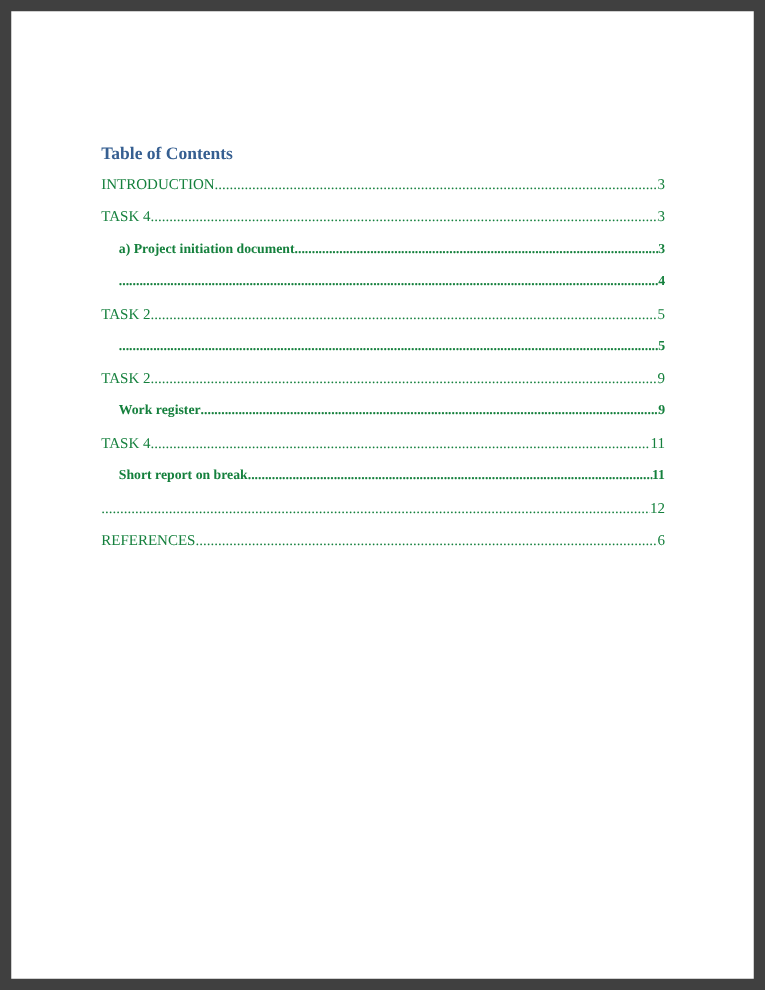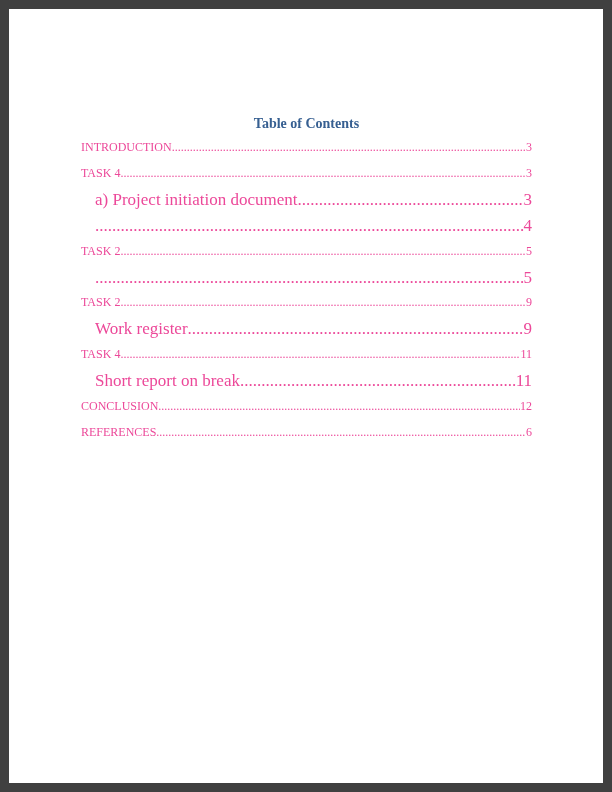--- a/index.html
+++ b/index.html
@@ -20,38 +20,39 @@
     border: 9px solid #404040;
     overflow: hidden;
   }
   .content {
     padding: 107px 71px 0 72px;
   }
   .doc-title {
     font-family: "Liberation Serif", serif;
     font-size: 14px;
     font-weight: bold;
-    text-align: center;
+    text-align: left;
     line-height: 16px;
     margin: 0 0 3px 0;
   }
   .toc-list {
     width: 100%;
   }
   .toc-entry {
     display: flex;
     align-items: baseline;
     line-height: 25.9px;
     font-size: 12px;
-    color: #ec4899;
+    color: #15803d;
     cursor: pointer;
   }
   .toc-entry.indent {
     padding-left: 14px;
-    font-size: 17px;
+    font-size: 11px;
+    font-weight: bold;
   }
   .toc-label {
     white-space: nowrap;
     flex: 0 0 auto;
   }
   .toc-dots {
     flex: 1 1 auto;
     overflow: hidden;
     white-space: nowrap;
     min-width: 0;
@@ -123,21 +124,20 @@
     <span class="toc-page">11</span>
   </div>
 
   <div class="toc-entry indent">
     <span class="toc-label">Short report on break</span>
     <span class="toc-dots"></span>
     <span class="toc-page">11</span>
   </div>
 
   <div class="toc-entry">
-    <span class="toc-label">CONCLUSION</span>
     <span class="toc-dots"></span>
     <span class="toc-page">12</span>
   </div>
 
   <div class="toc-entry">
     <span class="toc-label">REFERENCES</span>
     <span class="toc-dots"></span>
     <span class="toc-page">6</span>
   </div>
 </div>

